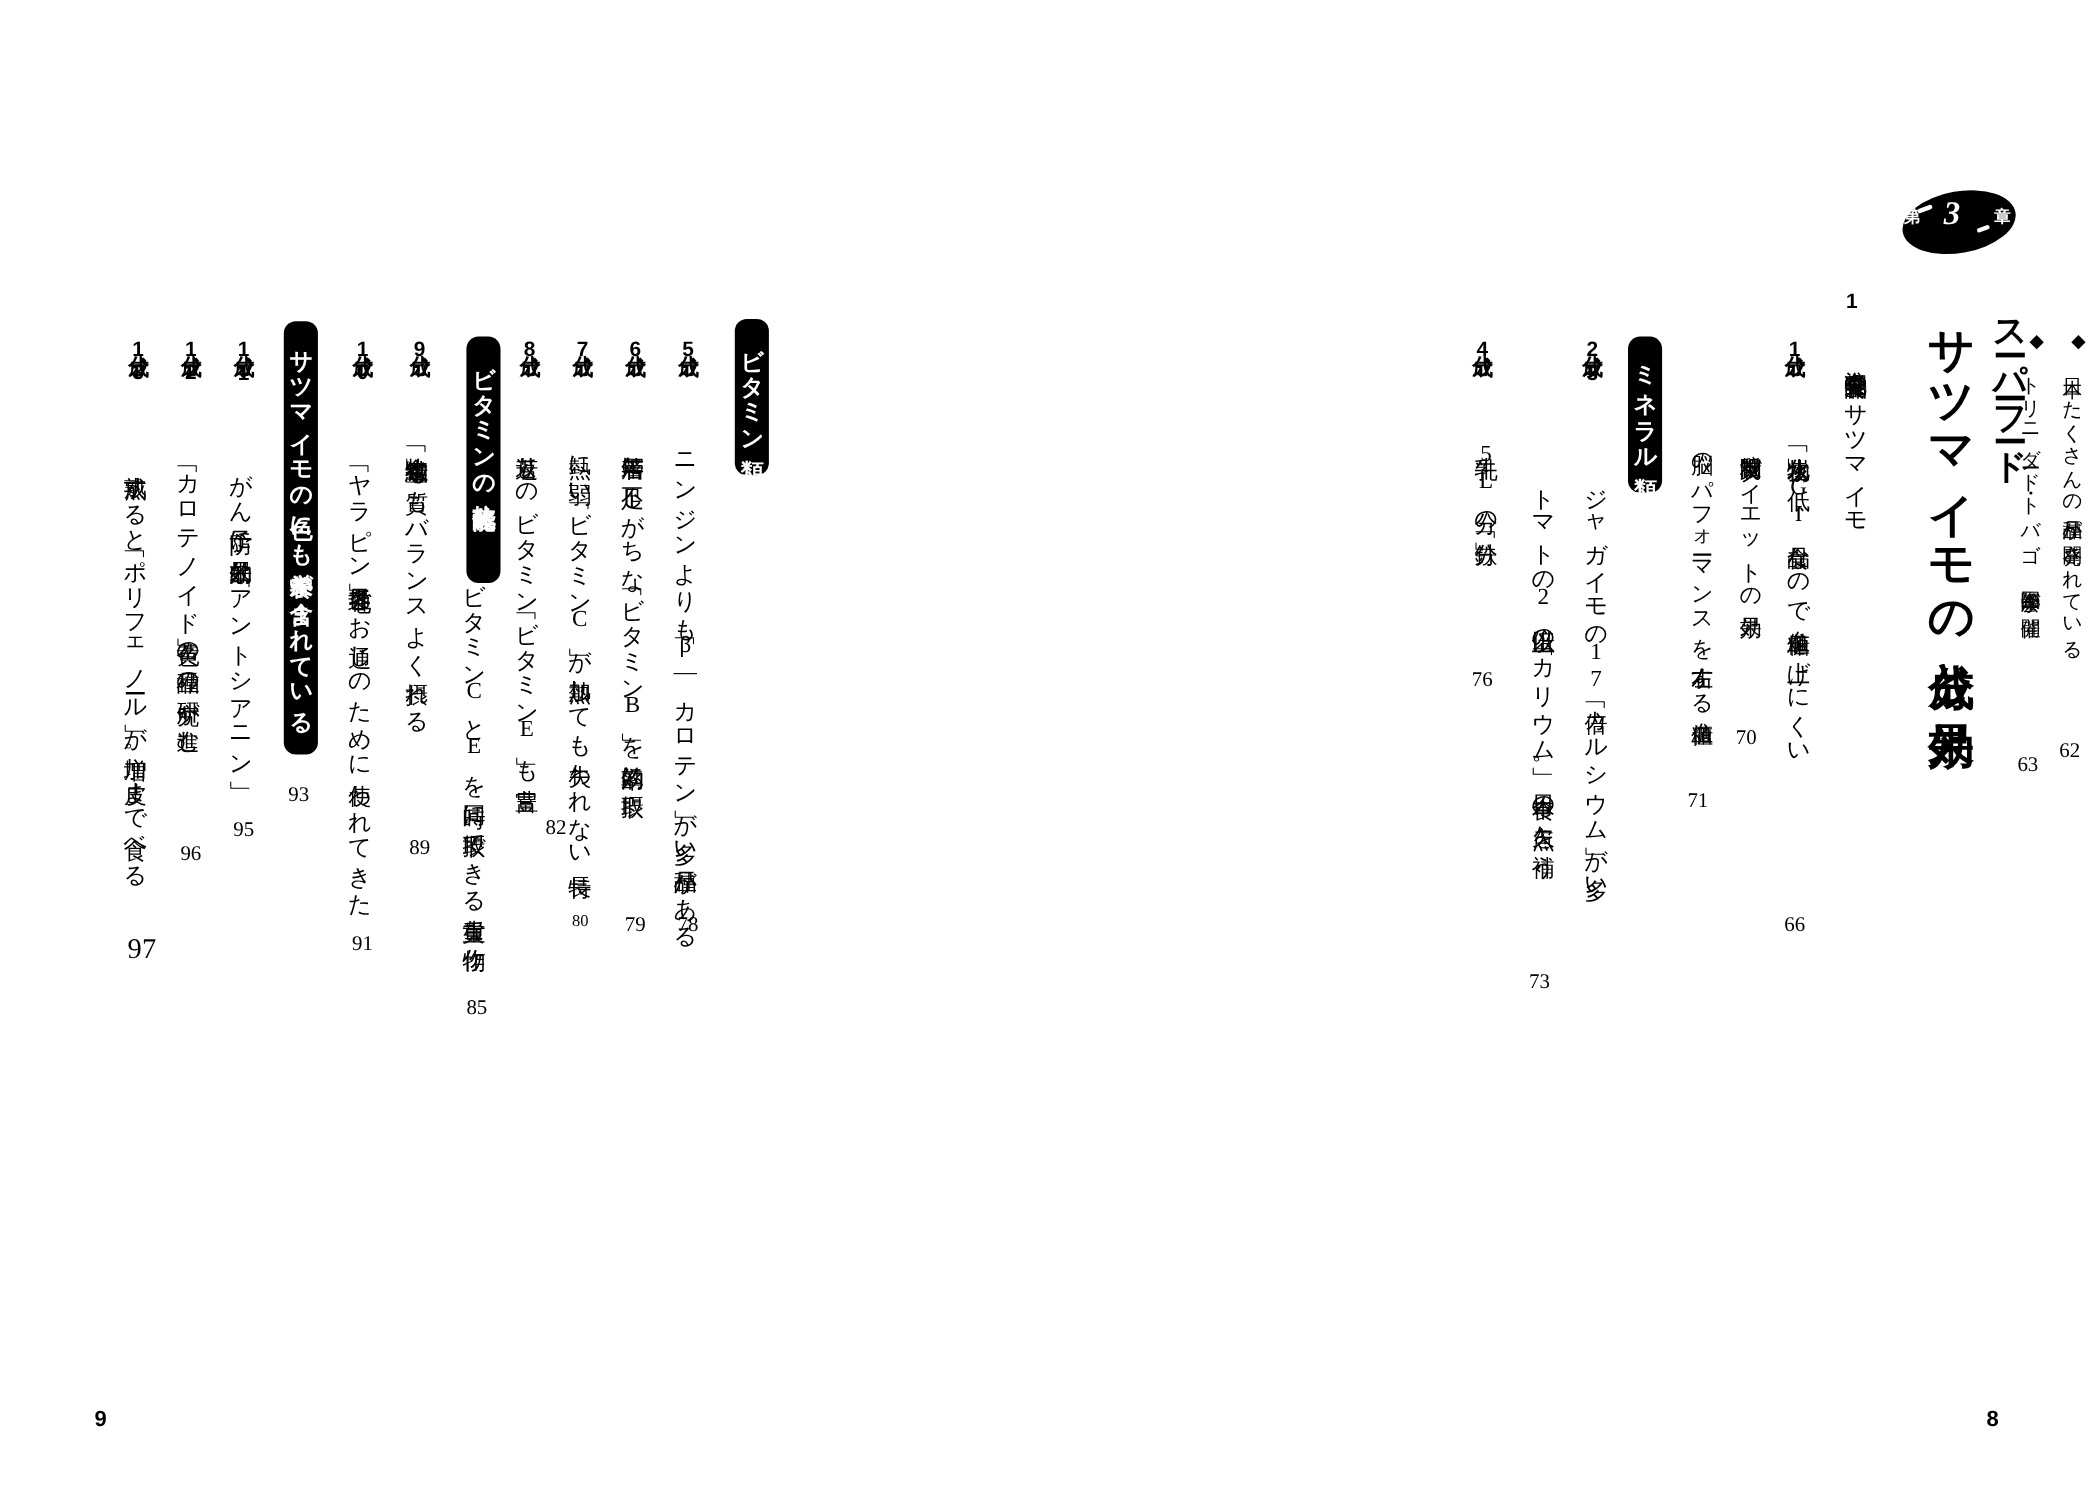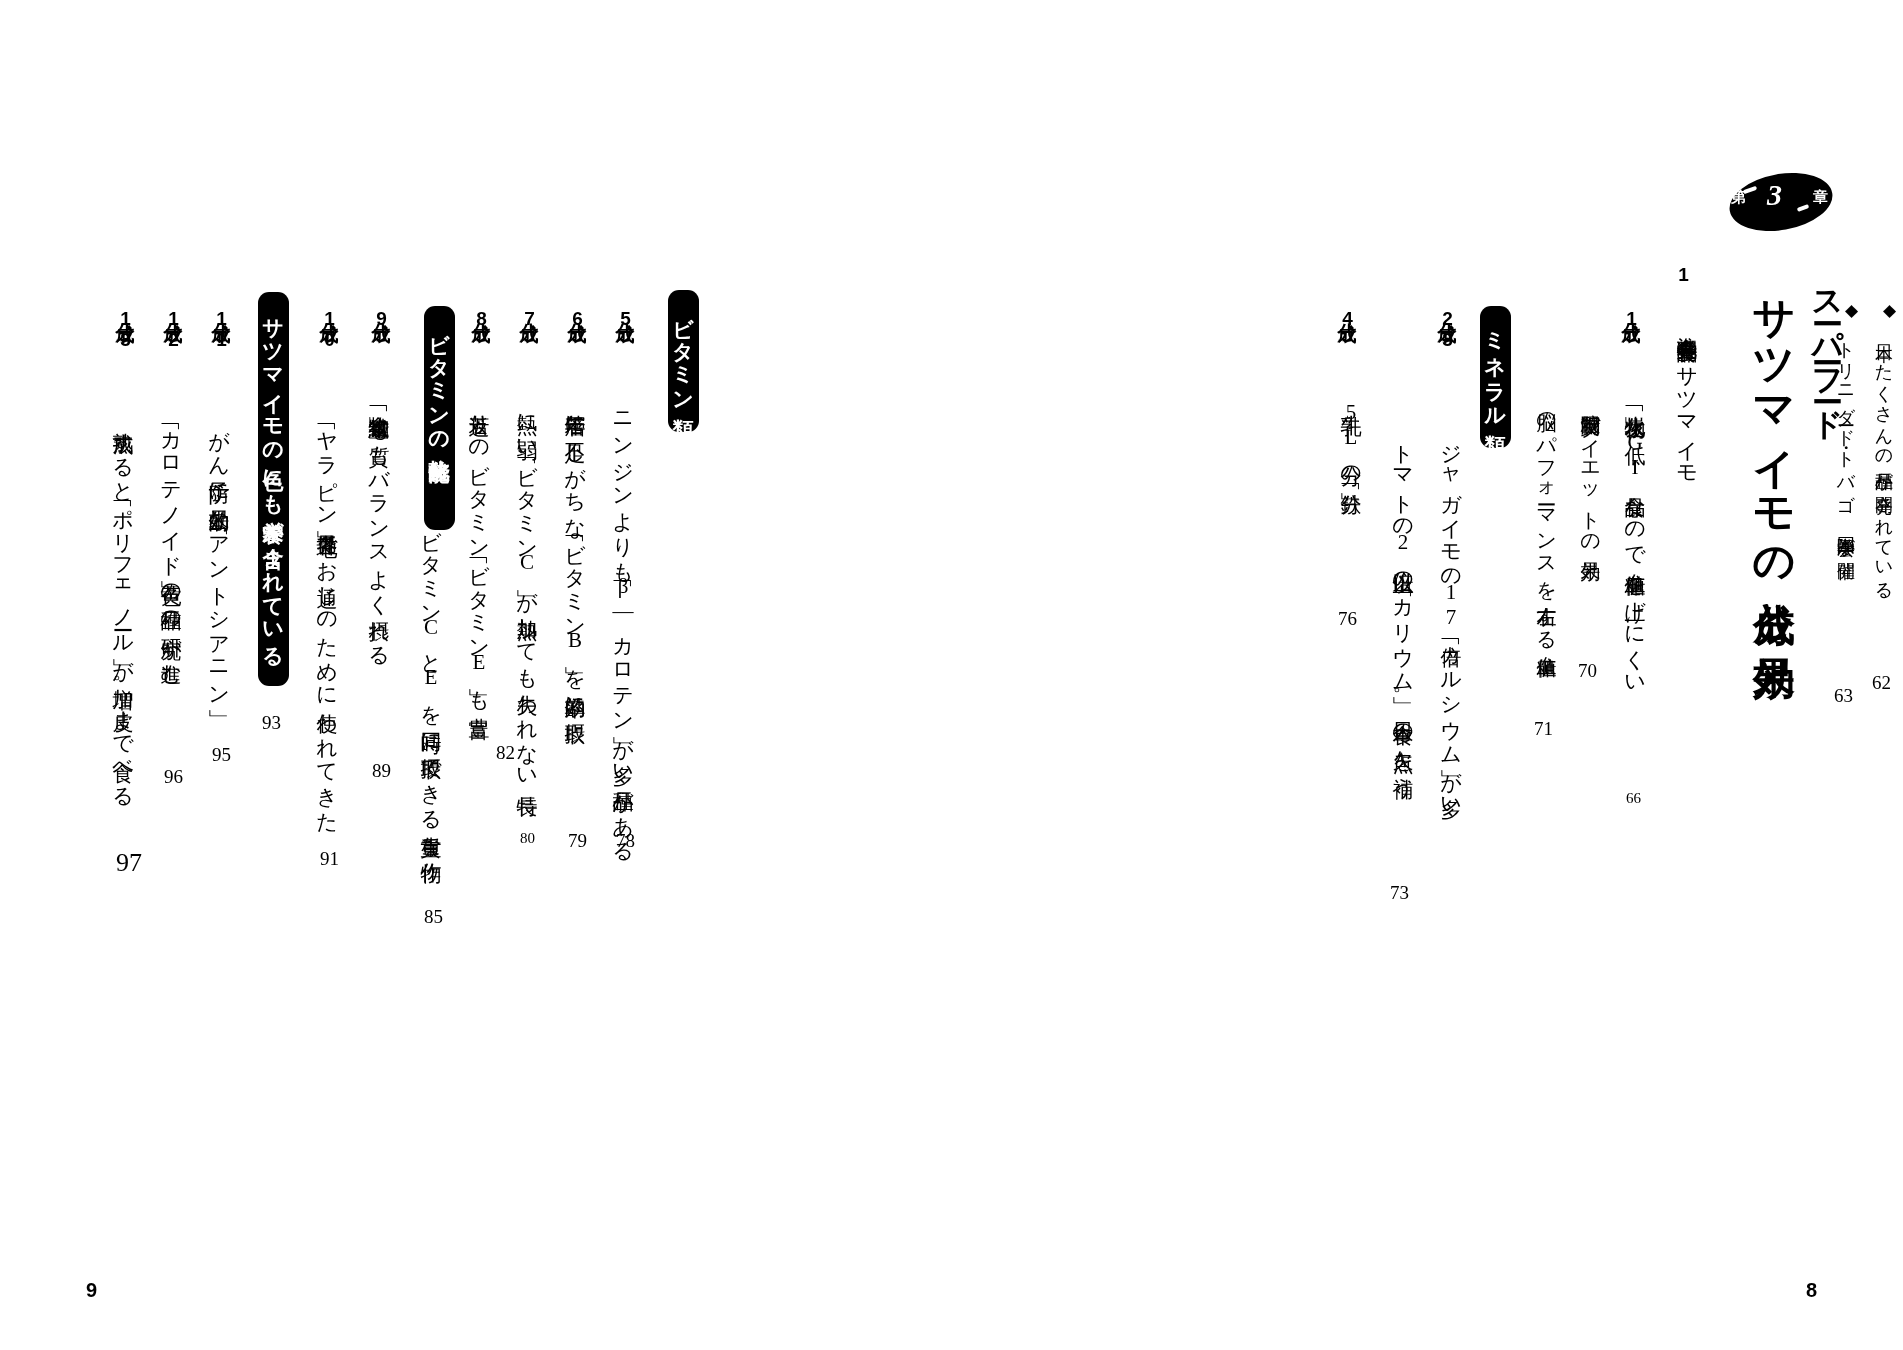--- a/index.html
+++ b/index.html
@@ -183,21 +183,21 @@
     <span>トリニダード・トバゴ　国際学会が開催</span>
   </div>
   <div class="diamond-item" style="right:44px; top:300px; font-size:17px;">◆</div>
   <div style="position:absolute; right:50px; top:685px; font-size:19px;">63</div>
 
   <div class="v entry-num" style="right:210px; top:264px; height:30px;">1</div>
   <div class="v entry-text" style="right:206px; top:320px; height:330px;">準完全栄養食品のサツマイモ</div>
 
   <div class="v entry-num" style="right:262px; top:308px; height:80px;">成分1</div>
   <div class="v entry-text" style="right:258px; top:398px; height:420px;">「炭水化物」 低GI食品なので血糖値を上げにくい</div>
-  <div style="position:absolute; right:262px; top:790px; font-size:15px;">66</div>
+  <div style="position:absolute; right:262px; top:830px; font-size:19px;">66</div>
 
   <div class="v entry-text small" style="right:302px; top:398px; height:250px;">糖質制限ダイエットの効果</div>
   <div style="position:absolute; right:306px; top:660px; font-size:19px;">70</div>
 
   <div class="v entry-text small" style="right:346px; top:398px; height:310px;">脳のパフォーマンスを左右する血糖値</div>
   <div style="position:absolute; right:350px; top:718px; font-size:19px;">71</div>
 
   <div class="tag v" style="right:392px; top:306px; height:118px;">ミネラル類</div>
 
   <div class="v entry-num" style="right:446px; top:308px; height:112px;">成分2・3</div>

